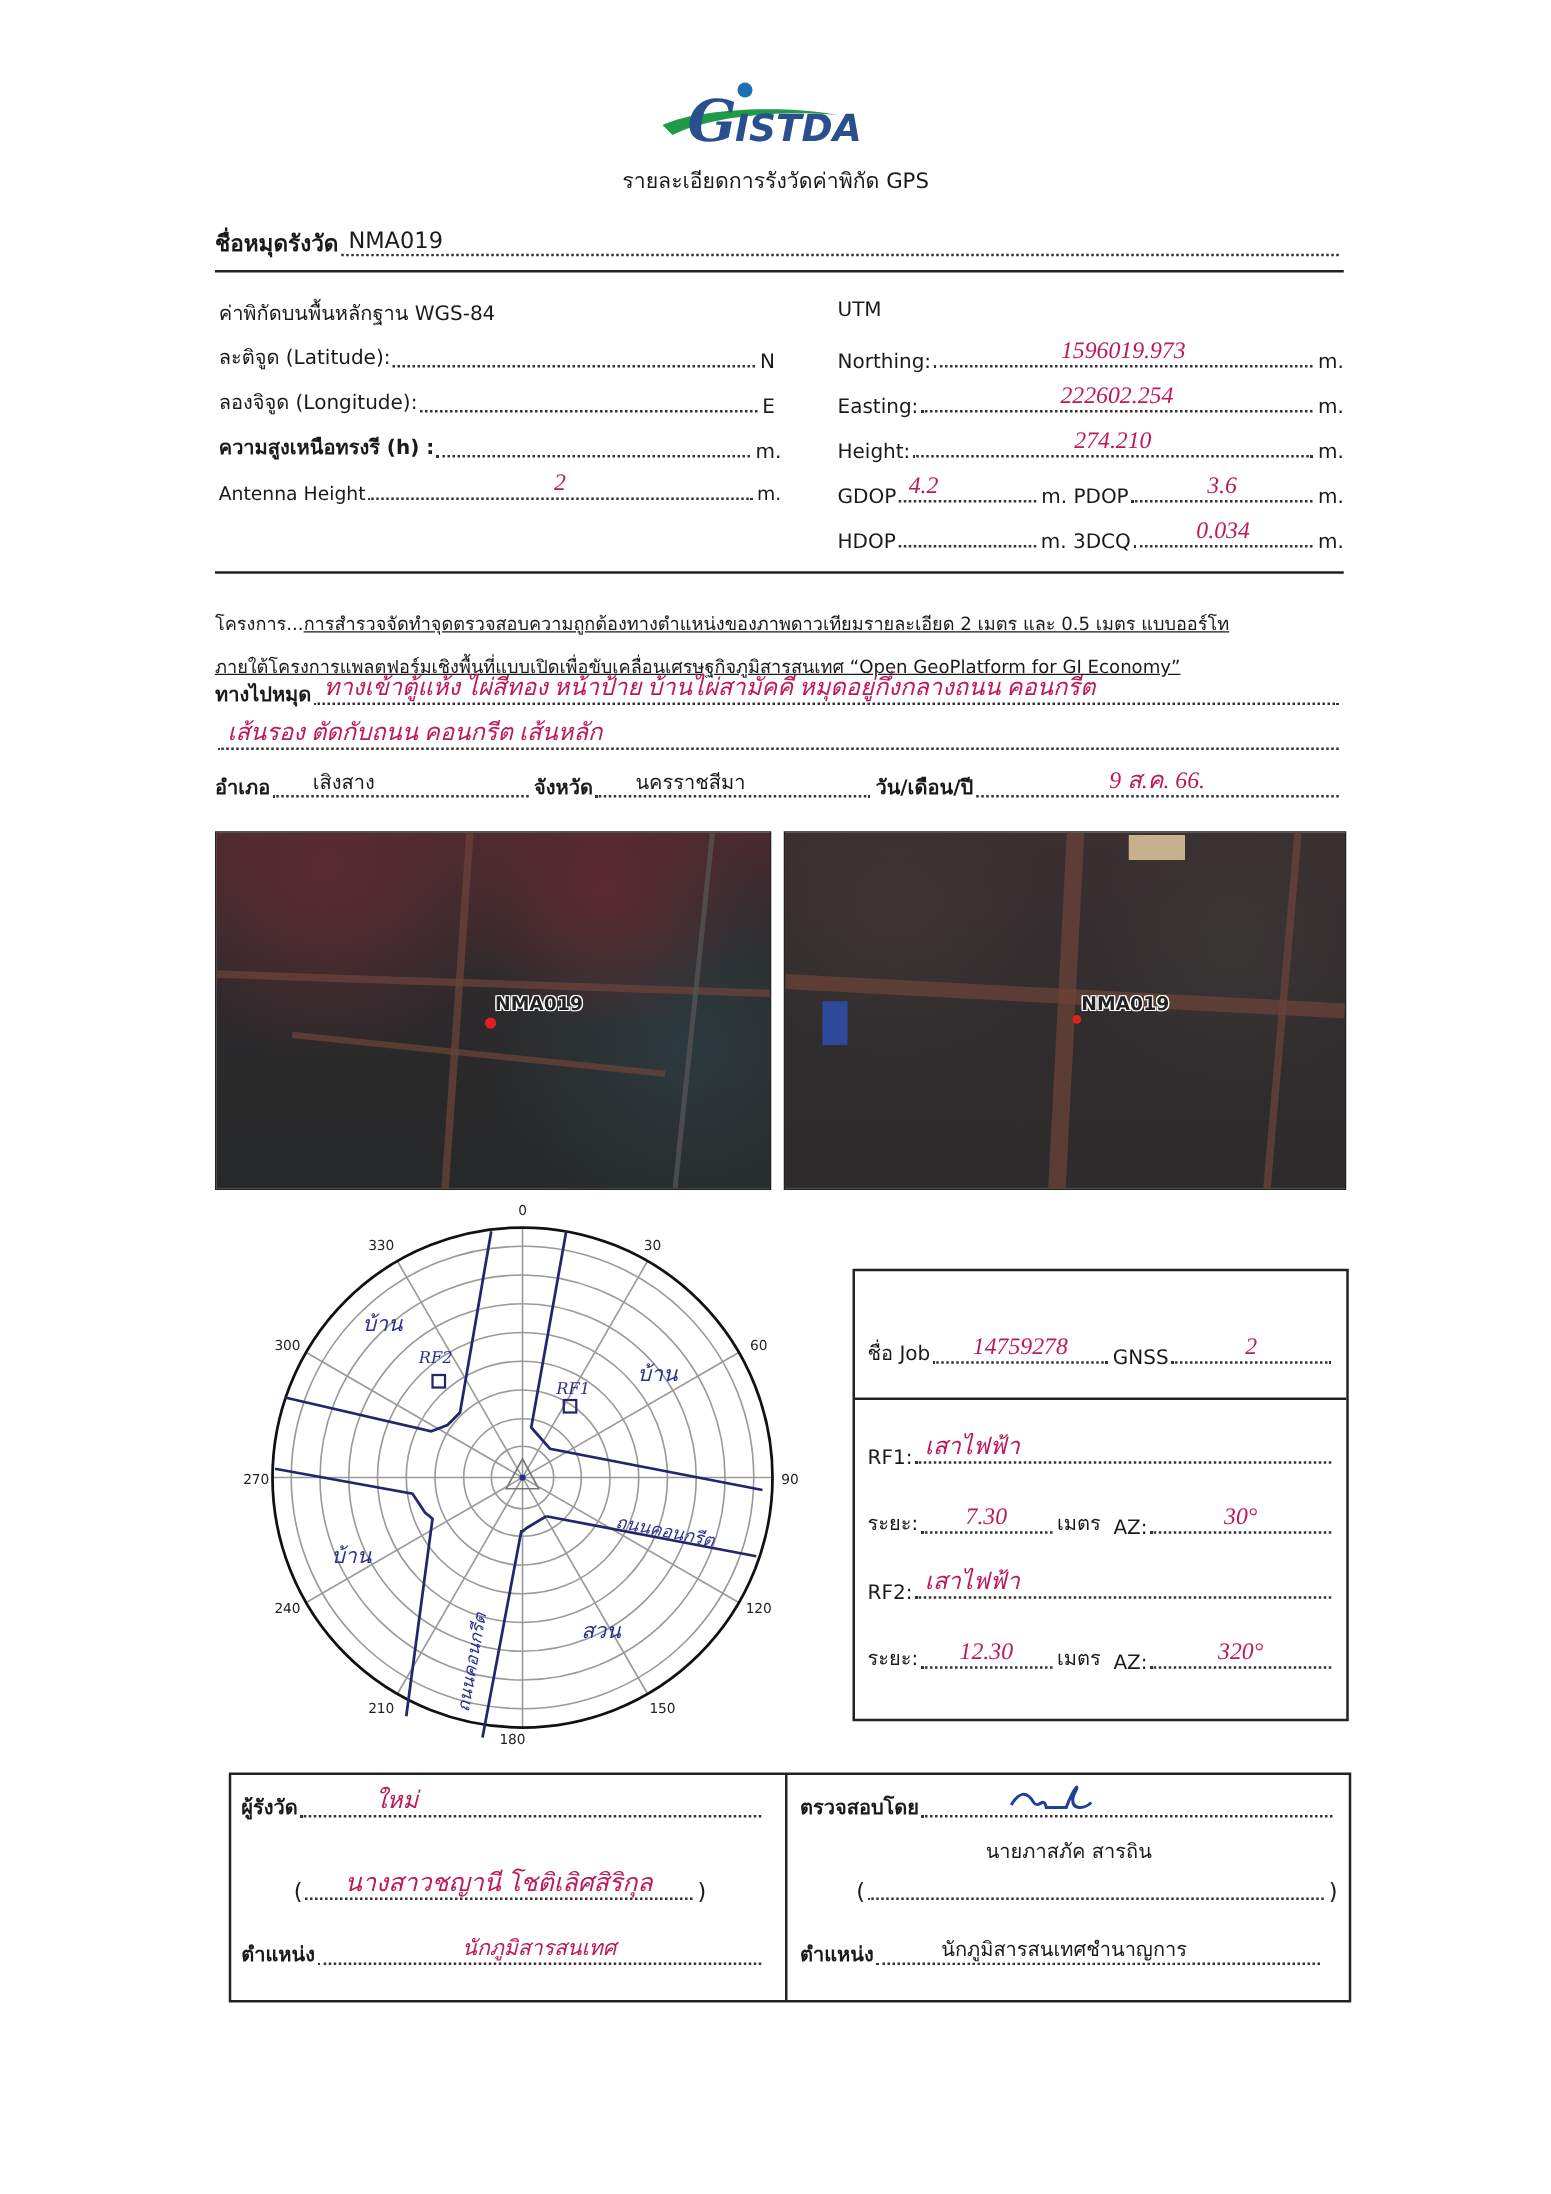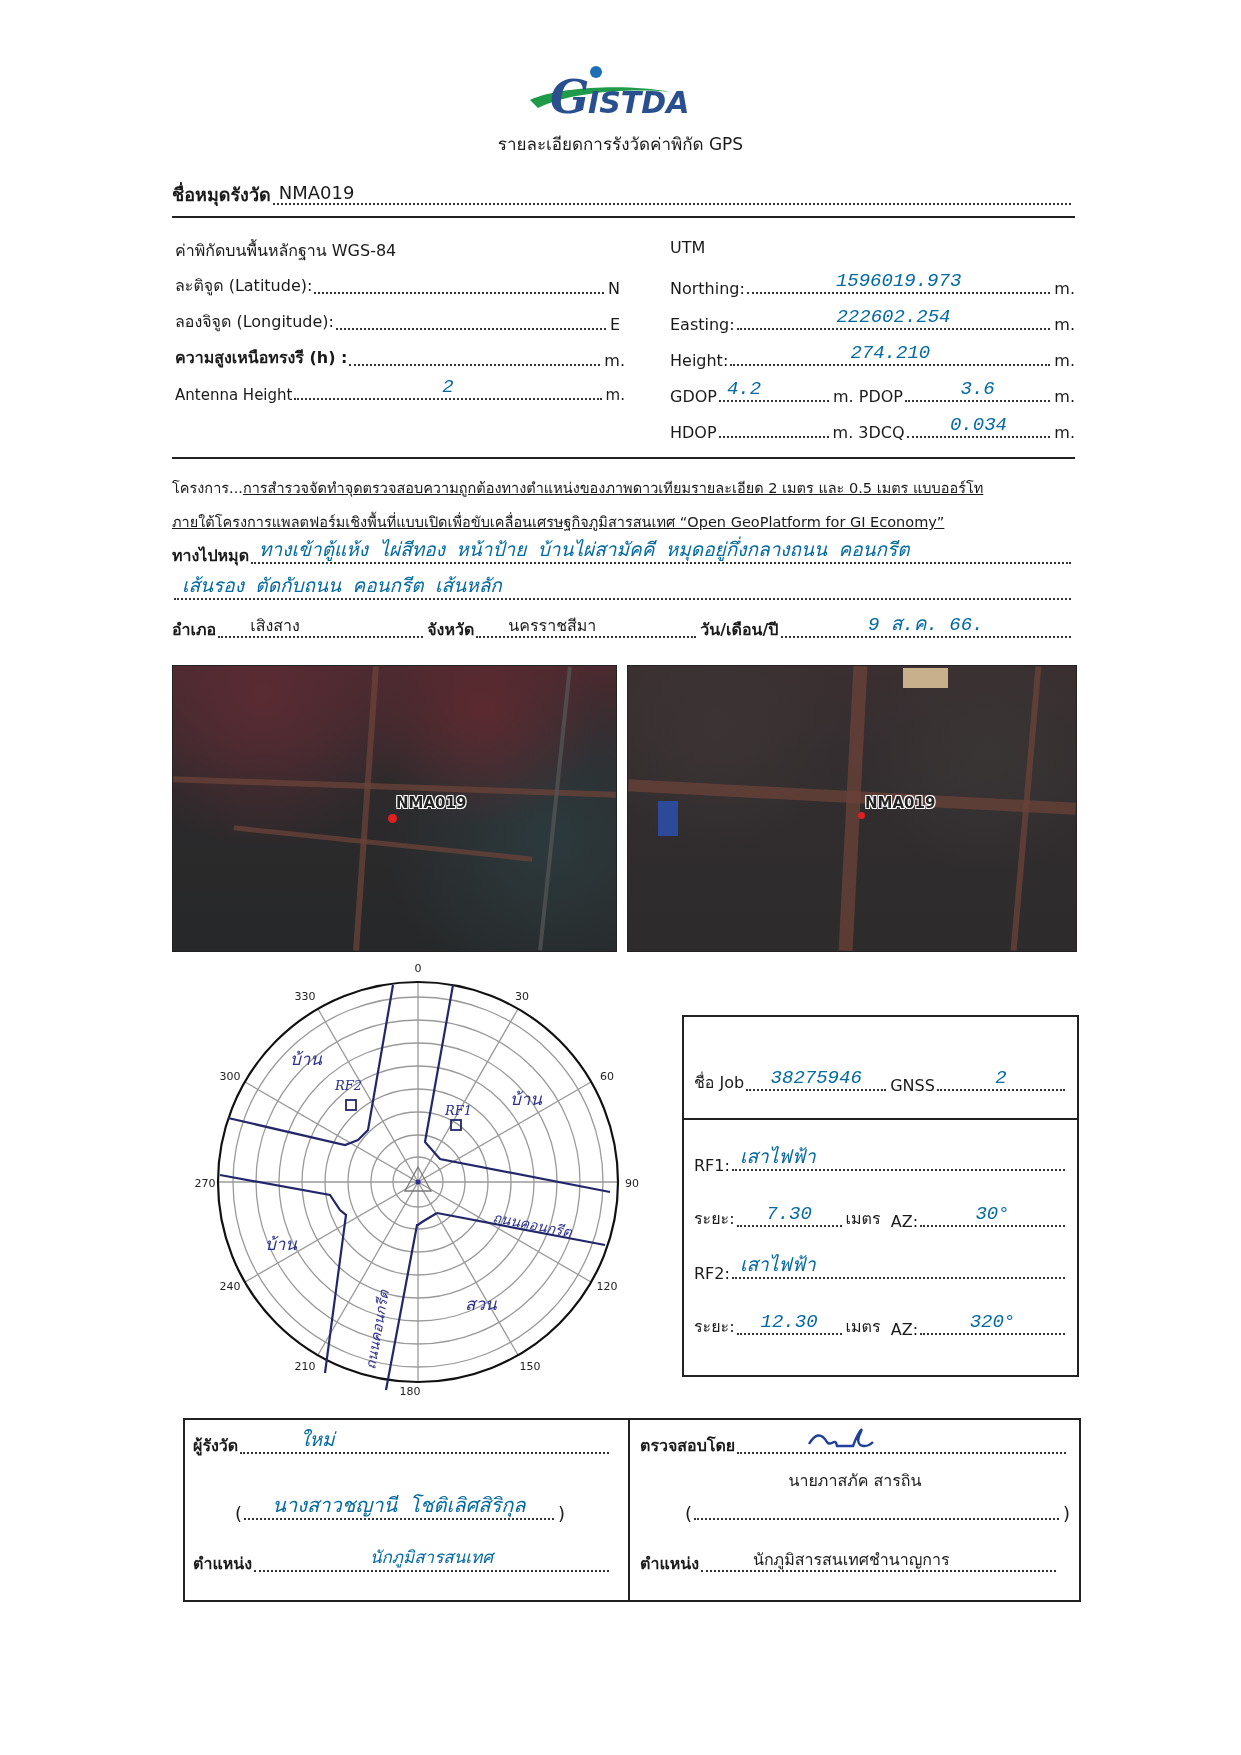--- a/index.html
+++ b/index.html
@@ -4,26 +4,26 @@
 <style>
   html,body{margin:0;padding:0;background:#fff;}
   body{width:1241px;height:1755px;position:relative;overflow:hidden;font-family:"DejaVu Sans","Liberation Sans",sans-serif;color:#1a1a1a;}
   .abs{position:absolute;}
   .logo{left:520px;top:58px;width:200px;height:70px;}
   .subtitle{left:0;width:1241px;top:130px;text-align:center;font-size:17px;}
   .line-row{position:absolute;display:flex;align-items:flex-end;font-size:16px;white-space:nowrap;}
   .lbl{flex:0 0 auto;}
   .lbl.b{font-weight:bold;}
   .dots{flex:1 1 auto;position:relative;height:20px;border-bottom:2px dotted #333;margin:0 4px 4px 2px;}
-  .dots .val{position:absolute;left:0;right:0;bottom:0;text-align:center;font-family:Liberation Mono, monospace;font-style:italic;color:#0369a1;font-size:19px;line-height:22px;}
+  .dots .val{position:absolute;left:0;right:0;bottom:0;text-align:center;font-family:Liberation Serif, serif;font-style:italic;color:#be185d;font-size:19px;line-height:22px;}
   .dots .val.l{text-align:left;padding-left:8px;}
   .dots .typed{position:absolute;left:4px;bottom:0;color:#1a1a1a;font-size:16px;line-height:20px;font-style:normal;font-family:"DejaVu Sans",sans-serif;background:#fff;padding:0 2px;}
   .unit{flex:0 0 auto;}
   .rule{position:absolute;left:172px;width:903px;height:0;border-top:2px solid #222;}
-  .proj{position:absolute;font-size:15px;white-space:nowrap;}
+  .proj{position:absolute;font-size:15px;white-space:nowrap;margin-top:11px;}
   .proj .u{text-decoration:underline;}
   .sat{position:absolute;border:1.5px solid #222;overflow:hidden;}
   .sat1{left:172px;top:665px;width:443px;height:285px;background:
     radial-gradient(circle at 20% 10%, #5a2b33 0, transparent 35%),
     radial-gradient(circle at 70% 15%, #5c2a30 0, transparent 30%),
     radial-gradient(circle at 85% 60%, #2c3a3d 0, transparent 40%),
     linear-gradient(180deg,#4a2a30 0%,#2d2a2c 40%,#262829 100%);}
   .sat2{left:627px;top:665px;width:448px;height:285px;background:
     radial-gradient(circle at 20% 20%, #3c3434 0, transparent 30%),
     radial-gradient(circle at 80% 30%, #3a3535 0, transparent 30%),
@@ -249,21 +249,21 @@
       <text x="322" y="272" font-size="14" transform="rotate(11 322 272)">ถนนคอนกรีต</text>
       <text x="205" y="420" font-size="14" transform="rotate(-80 205 420)">ถนนคอนกรีต</text>
     </g>
   </svg>
 </div>
 
 <div class="box jobbox">
   <div class="line-row" style="left:10px;top:52px;width:375px;">
     <span class="lbl">ชื่อ Job</span>
     <span class="dots" style="flex:0 0 140px;">
-        <span class="val">38275946</span>
+        <span class="val">14759278</span>
       </span>
     <span class="lbl">GNSS</span>
     <span class="dots">
         <span class="val">2</span>
       </span>
   </div>
   <div class="jobdiv"></div>
   <div class="line-row" style="left:10px;top:132px;width:375px;">
     <span class="lbl">RF1:</span>
     <span class="dots">

